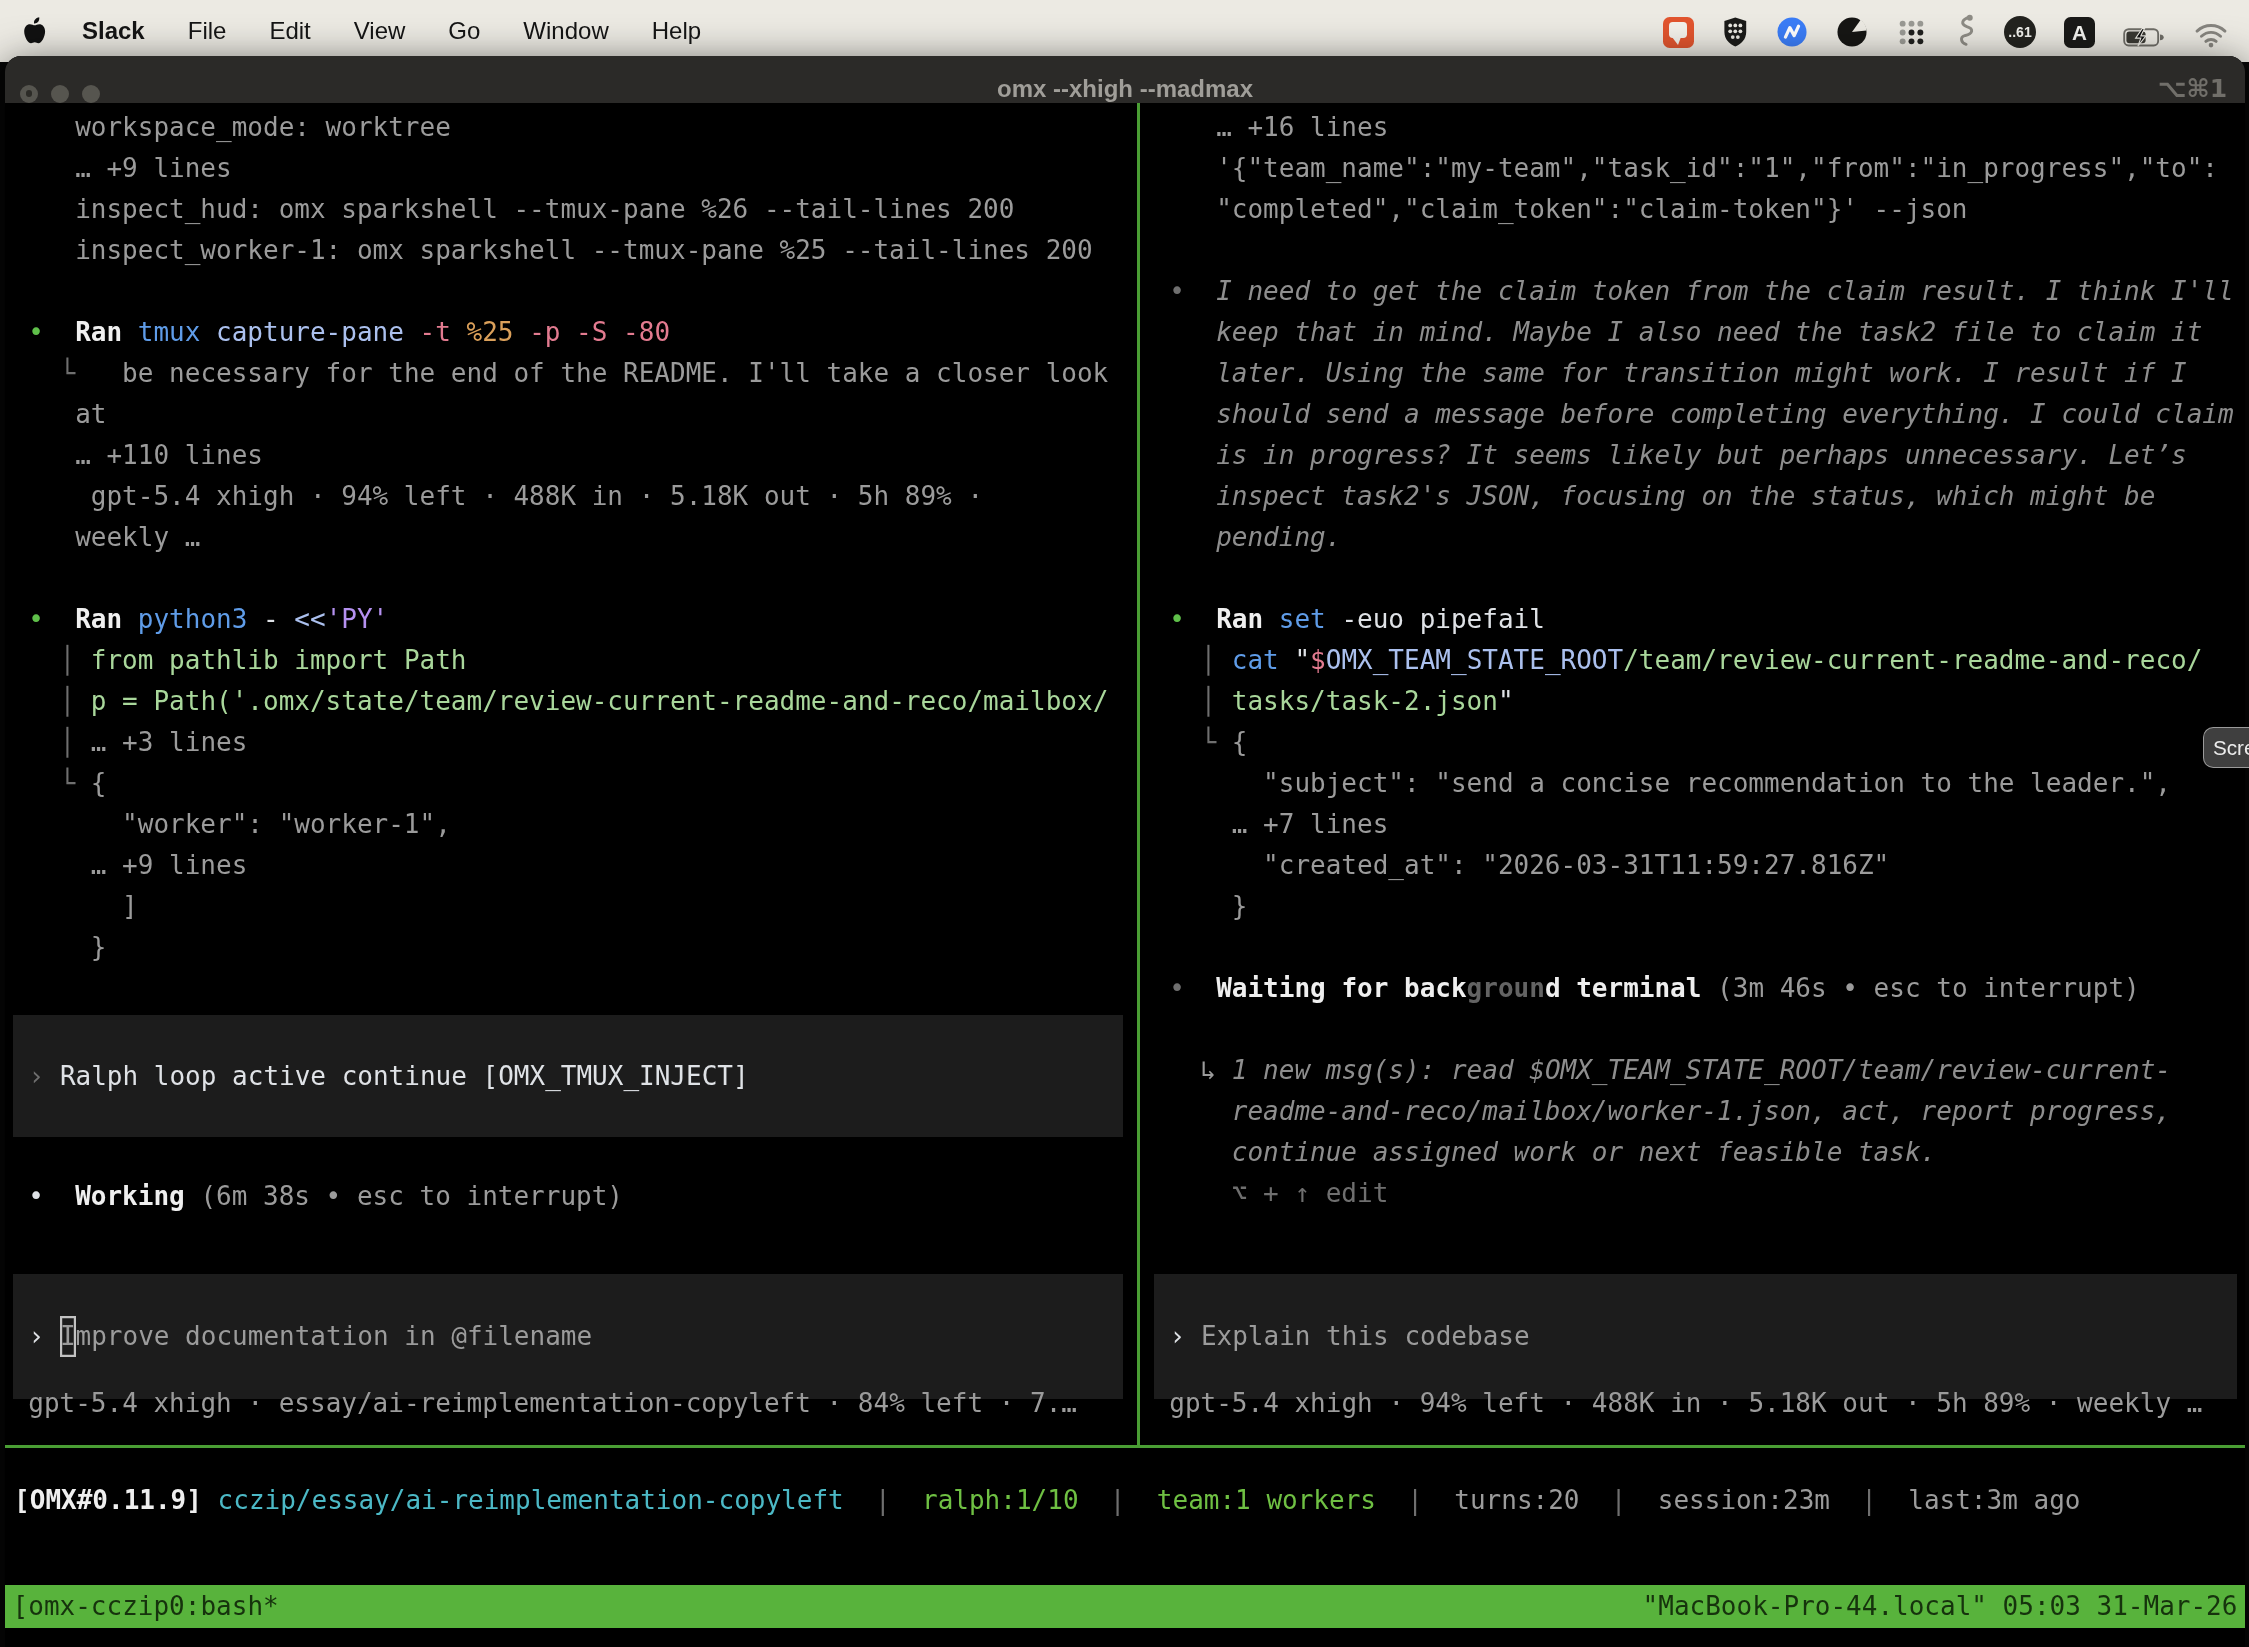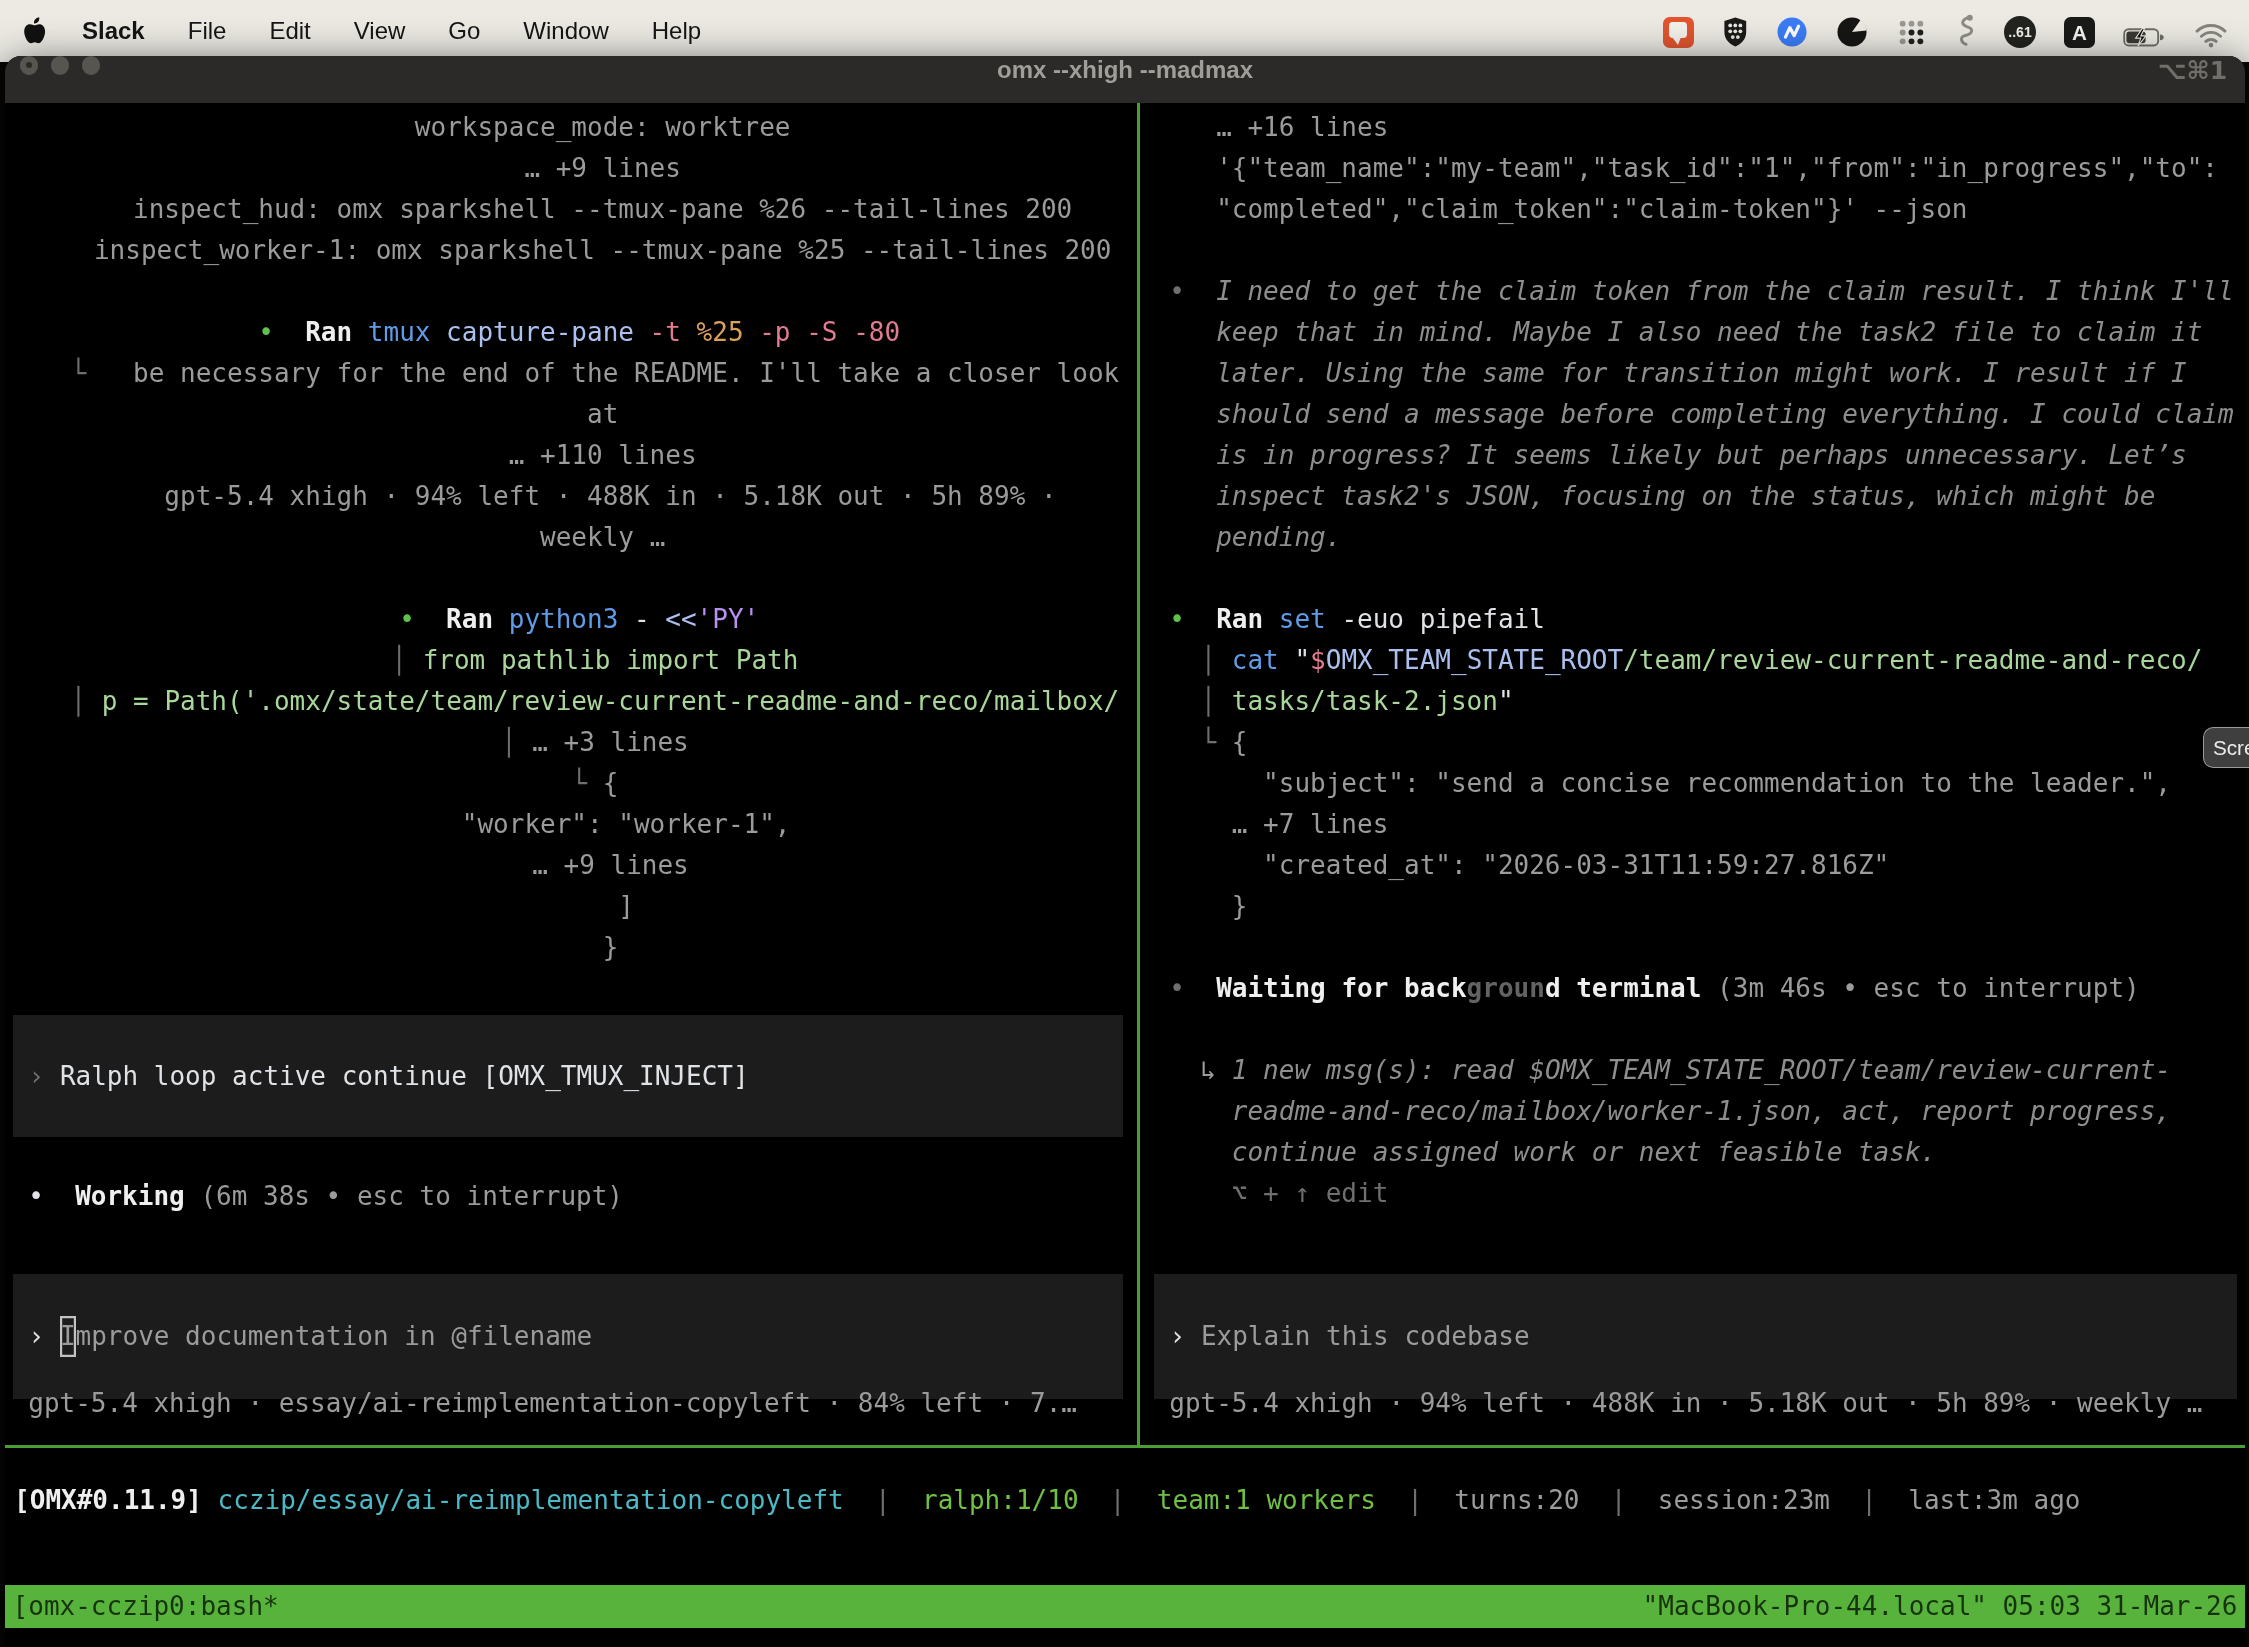--- a/index.html
+++ b/index.html
@@ -24,34 +24,34 @@
   .chatapp::before{content:"";position:absolute;left:6.6px;top:5.2px;width:17.7px;height:16px;background:#F4F2EC;border-radius:3.7px;}
   .chatapp::after{content:"";position:absolute;left:8.9px;top:20px;border-left:6.6px solid transparent;border-right:3px solid transparent;border-top:8.9px solid #F4F2EC;}
   .badge61{width:32px;height:32px;border-radius:50%;background:#23231F;color:#F2F2EE;
     font-size:14px;font-weight:bold;display:flex;align-items:center;justify-content:center;letter-spacing:0;}
   .abadge{width:31px;height:31px;border-radius:6.6px;background:#1A1A18;color:#F4F4F0;
     font-size:20.7px;font-weight:bold;display:flex;align-items:center;justify-content:center;}
 
   
   .window{position:absolute;left:5.2px;right:5.2px;top:56px;bottom:0;background:#000;
     border-radius:16px 16px 0 0;overflow:hidden;box-shadow:0 10.3px 44px rgba(0,0,0,.7);}
-  .titlebar{position:relative;height:47px;background:var(--titlebg);display:flex;align-items:flex-start;}
+  .titlebar{position:relative;height:47px;background:var(--titlebg);display:flex;align-items:flex-end;}
   .lights{display:flex;gap:12.5px;margin-left:14.8px;z-index:2;}
   .light{width:18.5px;height:18.5px;border-radius:50%;background:#56554F;position:relative;}
   .light.close::after{content:"";position:absolute;left:5.9px;top:5.9px;width:6.6px;height:6.6px;border-radius:50%;background:#2C2B27;}
   .wtitle{position:absolute;left:0;right:0;text-align:center;font-family:"Liberation Sans",sans-serif;
     font-weight:bold;font-size:24px;color:#A09E99;}
   .wshortcut{margin-left:auto;margin-right:17.7px;z-index:2;font-family:"DejaVu Sans",sans-serif;
     font-size:25px;font-weight:bold;color:#716F6A;}
 
   .terminal{position:absolute;top:47px;left:0;right:0;bottom:0;background:#000;
     font-family:"DejaVu Sans Mono",monospace;font-size:26px;line-height:41px;}
   .panes{display:flex;height:1342px;}
   .pane{position:relative;height:100%;overflow:hidden;}
-  .pane.left{width:1125px;text-align:center;}
+  .pane.left{width:1125px;}
   .pane.right{flex:1;}
   .divider{width:16px;height:100%;background:#000;}
   .divline{width:3px;height:100%;margin:0 auto;background:var(--bgreen);}
   .lines{padding:4.4px 0 0 23px;}
   .tl{white-space:pre;height:41px;}
 
   .band{position:absolute;left:7.4px;right:7.4px;background:var(--bandbg);
     display:flex;align-items:center;padding-left:16px;white-space:pre;}
   .band1{top:912px;height:122px;}
   .promptband{top:1171px;height:125px;}

